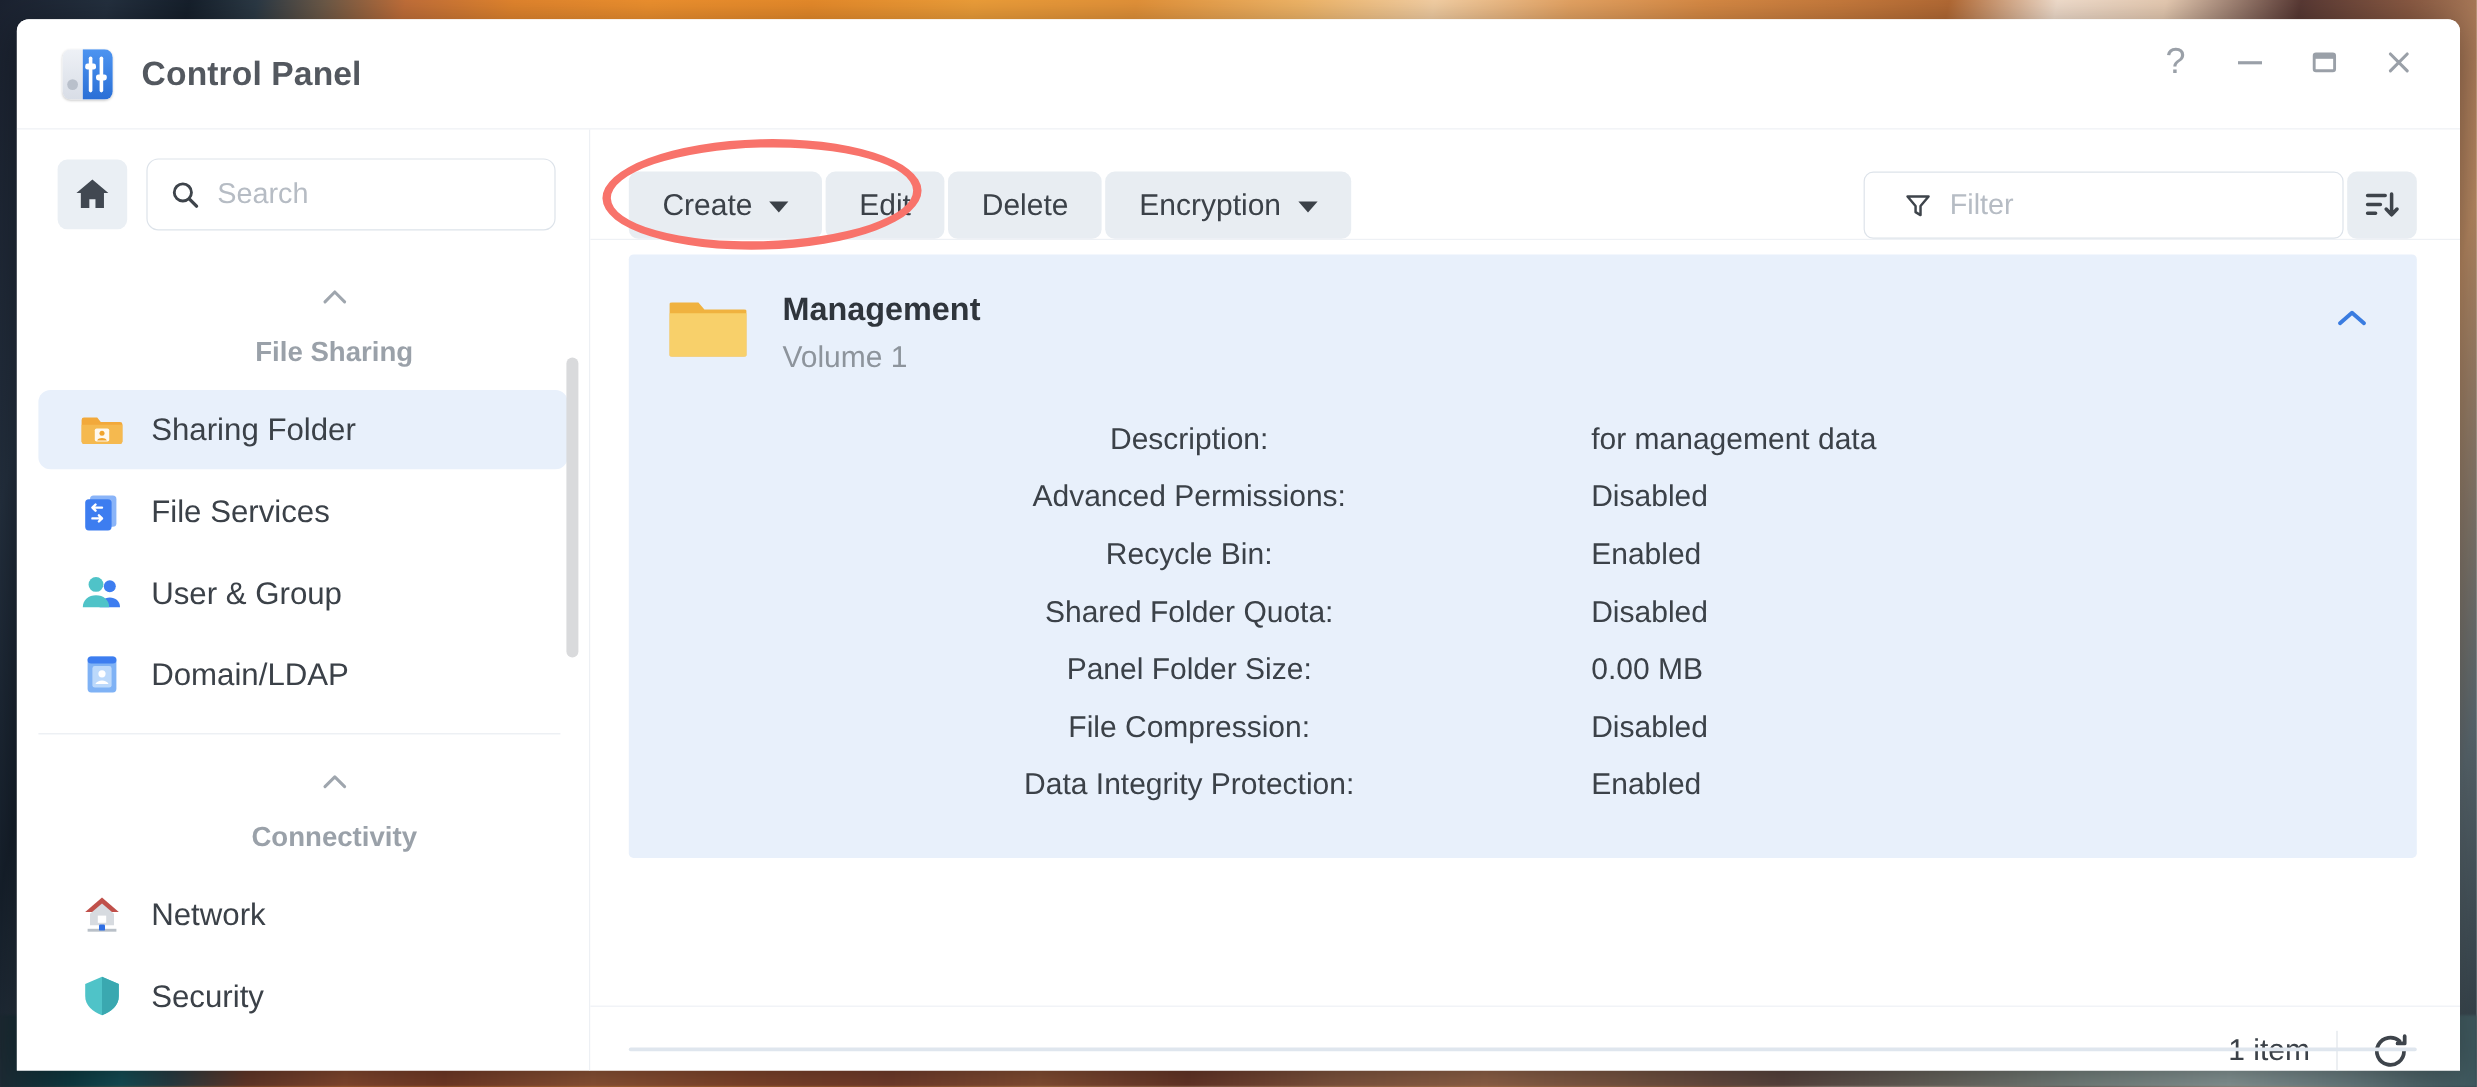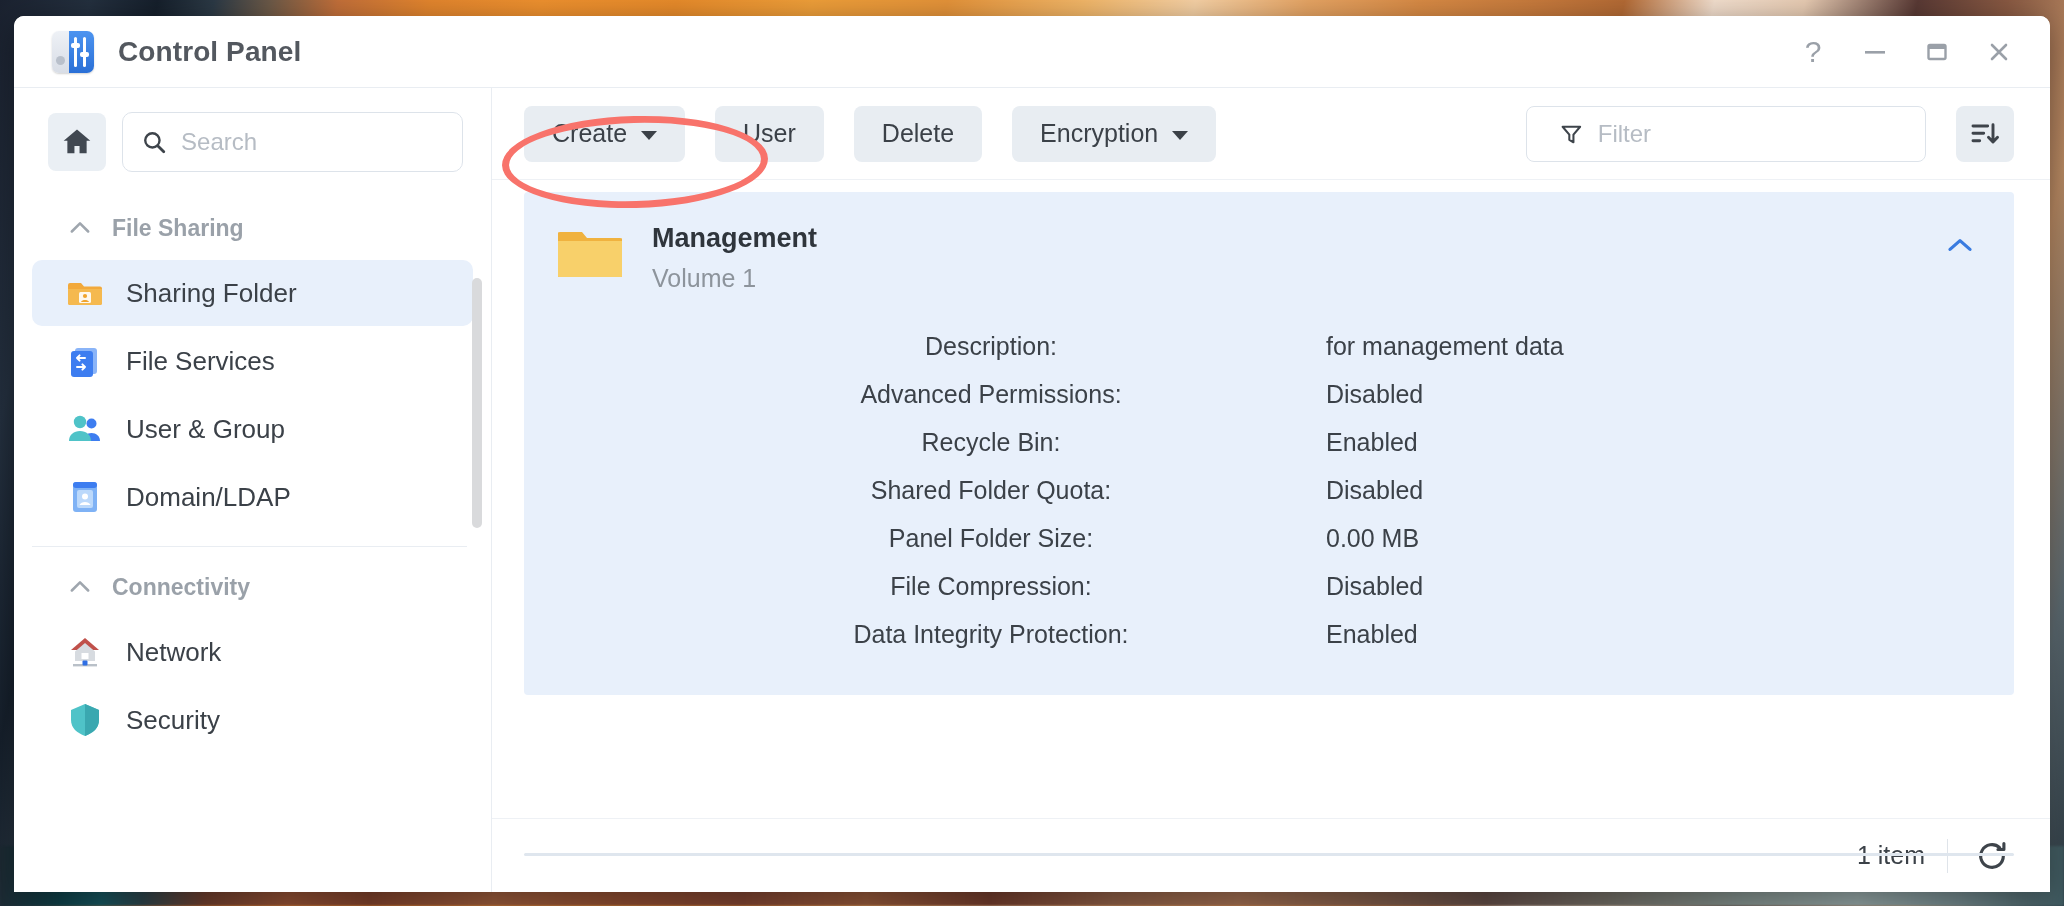--- a/index.html
+++ b/index.html
@@ -40,21 +40,21 @@
     background: #ffffff;
     border-radius: 10px 10px 0 0;
     box-shadow: 0 6px 34px rgba(0,0,0,.38);
     overflow: hidden;
     z-index: 2;
   }
 
   
   .titlebar {
     position: relative;
-    height: 72px;
+    height: 92px;
     display: flex; align-items: center;
     padding: 0 0 0 38px;
     background: #fff;
     border-bottom: 1px solid #e9edf2;
   }
   .app-icon {
     width: 42px; height: 42px; border-radius: 7px;
     display: flex; overflow: hidden; flex: none;
     box-shadow: 0 1px 2px rgba(0,0,0,.18);
   }
@@ -127,20 +127,21 @@
     border: none; outline: none; background: transparent;
     font-family: inherit; font-size: 24px; color: #44494f;
     width: 100%;
   }
   .search-box input::placeholder { color: #b6bcc4; }
 
   .side-scroll { padding: 8px 0 0 0; }
   .group-head {
     display: flex; align-items: center; gap: 18px;
     padding: 16px 0 16px 52px;
+    flex-direction: column;
   }
   .group-head .caret { color: #9fa6ae; display: flex; }
   .group-head .gtxt {
     font-size: 23px; font-weight: bold; color: #9aa1a9;
   }
   .side-item {
     display: flex; align-items: center; gap: 22px;
     height: 66px; margin: 2px 18px 2px 18px;
     padding-left: 34px; border-radius: 10px;
   }
@@ -153,21 +154,21 @@
   .side-scrollbar {
     position: absolute; right: 9px; top: 190px;
     width: 10px; height: 250px; border-radius: 6px;
     background: #d9dadc;
   }
 
   
   .content { flex: 1; display: flex; flex-direction: column; background: #fff; position: relative; }
   .toolbar {
     height: 92px; flex: none;
-    display: flex; align-items: center; gap: 30px;
+    display: flex; align-items: flex-end; gap: 3px;
     padding: 0 36px 0 32px;
     border-bottom: 1px solid #eef1f5;
   }
   .tbtn {
     height: 56px; padding: 0 28px;
     background: #e8edf2; border: none; border-radius: 8px;
     font-family: inherit; font-size: 25px; color: #3b4148;
     display: flex; align-items: center; gap: 14px;
     white-space: nowrap;
   }
@@ -404,21 +405,21 @@
     </div>
 
     <div class="content">
 
       <div class="toolbar">
         <button class="tbtn">
           <span>Create</span>
           <span class="arrow"></span>
         </button>
         <button class="tbtn">
-          <span>User</span>
+          <span>Edit</span>
         </button>
         <button class="tbtn">
           <span>Delete</span>
         </button>
         <button class="tbtn">
           <span>Encryption</span>
           <span class="arrow"></span>
         </button>
 
         <div class="tb-spacer"></div>

